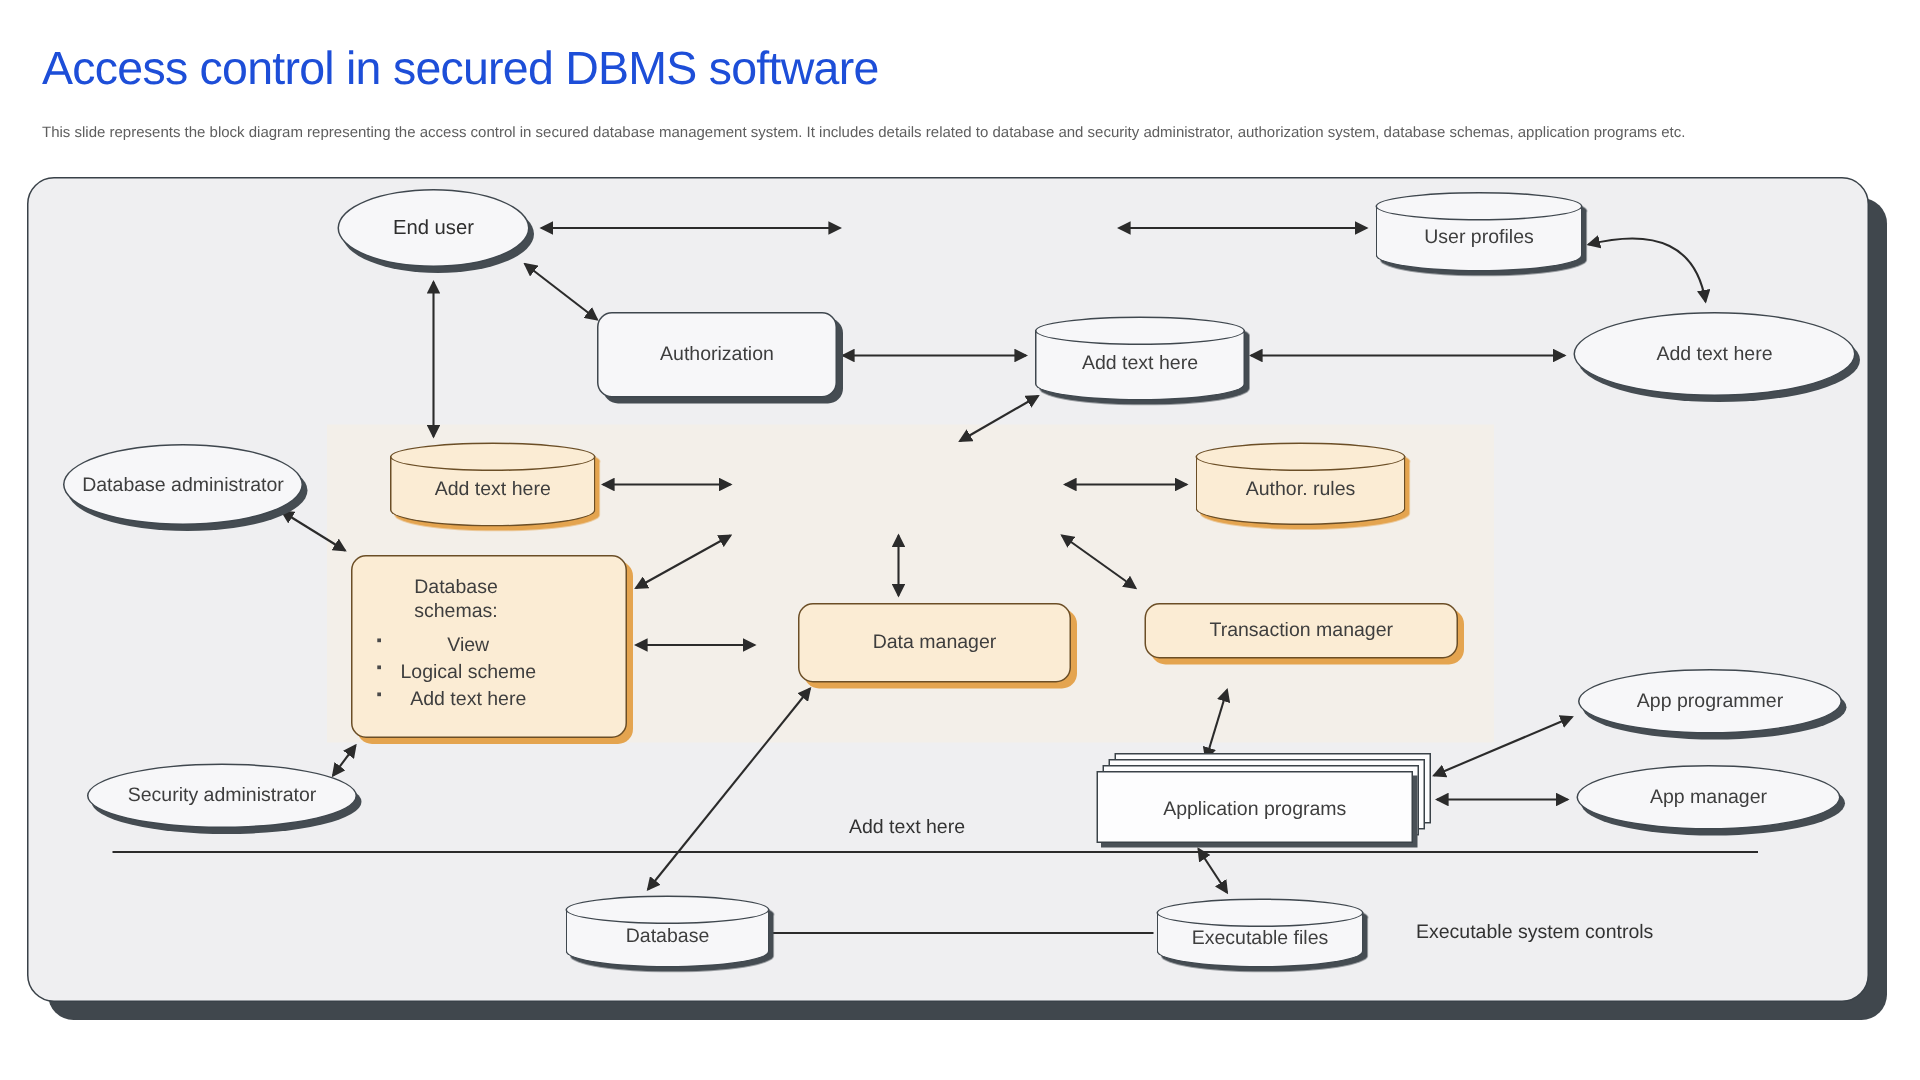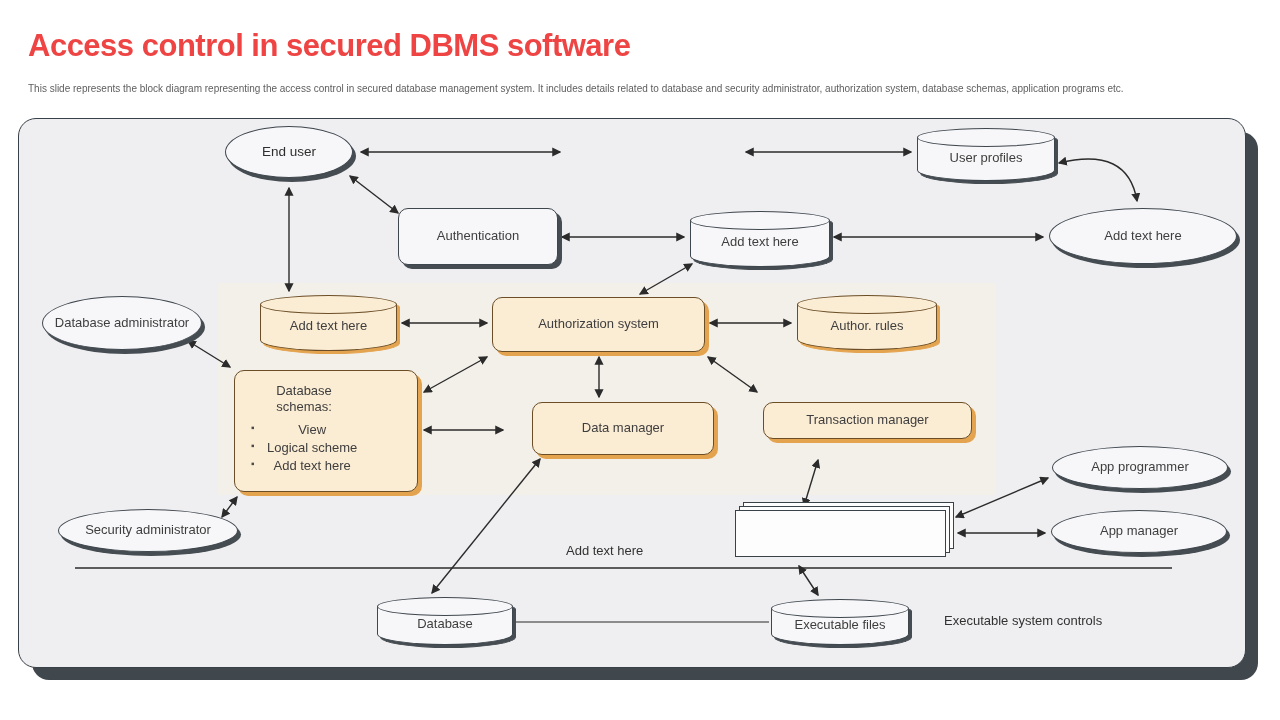--- a/index.html
+++ b/index.html
@@ -8,22 +8,22 @@
     --shadow-dark:#454c52;
     --accent-fill:#fbecd4;
     --accent-border:#6b4e26;
     --accent-shadow:#e4a44f;
     --ink:#3e3e3e;
   }
   *{margin:0;padding:0;box-sizing:border-box;}
   body{background:#ffffff;font-family:"Liberation Sans", sans-serif;}
   .stage{position:relative;width:1280px;height:720px;background:#ffffff;overflow:hidden;}
 
-  .page-title{position:absolute;left:28px;top:28px;font-size:31px;font-weight:700;
-    color:#ef4444;letter-spacing:-0.5px;}
+  .page-title{position:absolute;left:28px;top:28px;font-size:31px;font-weight:400;
+    color:#1d4ed8;letter-spacing:-0.5px;}
   .page-desc{position:absolute;left:28px;top:82px;width:1190px;font-size:10px;
     line-height:1.4;color:#5e5e5e;}
   .page-footer{position:absolute;left:0;top:694px;width:1280px;text-align:center;
     font-size:10.5px;color:#8f8f8f;}
 
   .panel{position:absolute;left:18px;top:118px;width:1228px;height:550px;
     background:#efeff1;border:1.6px solid #394148;border-radius:18px;
     box-shadow:13px 13px 0 -1px #40474d;z-index:1;}
   .cream{position:absolute;left:218px;top:283px;width:778px;height:212px;
     background:#f5efe3;opacity:.62;z-index:2;}
@@ -122,21 +122,21 @@
     <span>Security administrator</span>
   </div>
   <div class="node ell" style="left:1052px;top:446px;width:176px;height:43px;">
     <span>App programmer</span>
   </div>
   <div class="node ell" style="left:1051px;top:510px;width:176px;height:43px;">
     <span>App manager</span>
   </div>
 
   <div class="node rnode" style="left:398px;top:208px;width:160px;height:57px;">
-    <span>Authentication</span>
+    <span>Authorization</span>
   </div>
 
   <div class="cyl" style="left:917px;top:128px;width:138px;height:53px;">
     <div class="cyl-body"></div>
     <div class="cyl-top"></div>
     <div class="cyl-label">User profiles</div>
   </div>
   <div class="cyl" style="left:690px;top:211px;width:140px;height:56px;">
     <div class="cyl-body"></div>
     <div class="cyl-top"></div>
@@ -157,39 +157,39 @@
     <div class="cyl-body"></div>
     <div class="cyl-top"></div>
     <div class="cyl-label">Add text here</div>
   </div>
   <div class="cyl accent" style="left:797px;top:295px;width:140px;height:55px;">
     <div class="cyl-body"></div>
     <div class="cyl-top"></div>
     <div class="cyl-label">Author. rules</div>
   </div>
 
-  <div class="node rnode accent" style="left:492px;top:297px;width:213px;height:55px;">
-    <span>Authorization system</span>
-  </div>
   <div class="node rnode accent" style="left:532px;top:402px;width:182px;height:53px;">
     <span>Data manager</span>
   </div>
   <div class="node rnode accent" style="left:763px;top:402px;width:209px;height:37px;">
     <span>Transaction manager</span>
   </div>
 
   <div class="node rnode accent schemas" style="left:234px;top:370px;width:184px;height:122px;text-align:center;">
     <div class="sch-title">Database schemas:</div>
     <ul>
       <li>View</li>
       <li>Logical scheme</li>
       <li>Add text here</li>
     </ul>
   </div>
 
   <div class="sheet" style="left:743px;top:502px;width:211px;height:47px;"></div>
   <div class="sheet" style="left:739px;top:506px;width:211px;height:47px;"></div>
   <div class="sheet" style="left:735px;top:510px;width:211px;height:47px;"></div>
+  <div class="sheet front" style="left:731px;top:514px;width:211px;height:48px;">
+    <span>Application programs</span>
+  </div>
 
   <div class="floating-label" style="left:566px;top:543px;">Add text here</div>
   <div class="floating-label" style="left:944px;top:613px;">Executable system controls</div>
 
 </div>
 
 </body></html>

